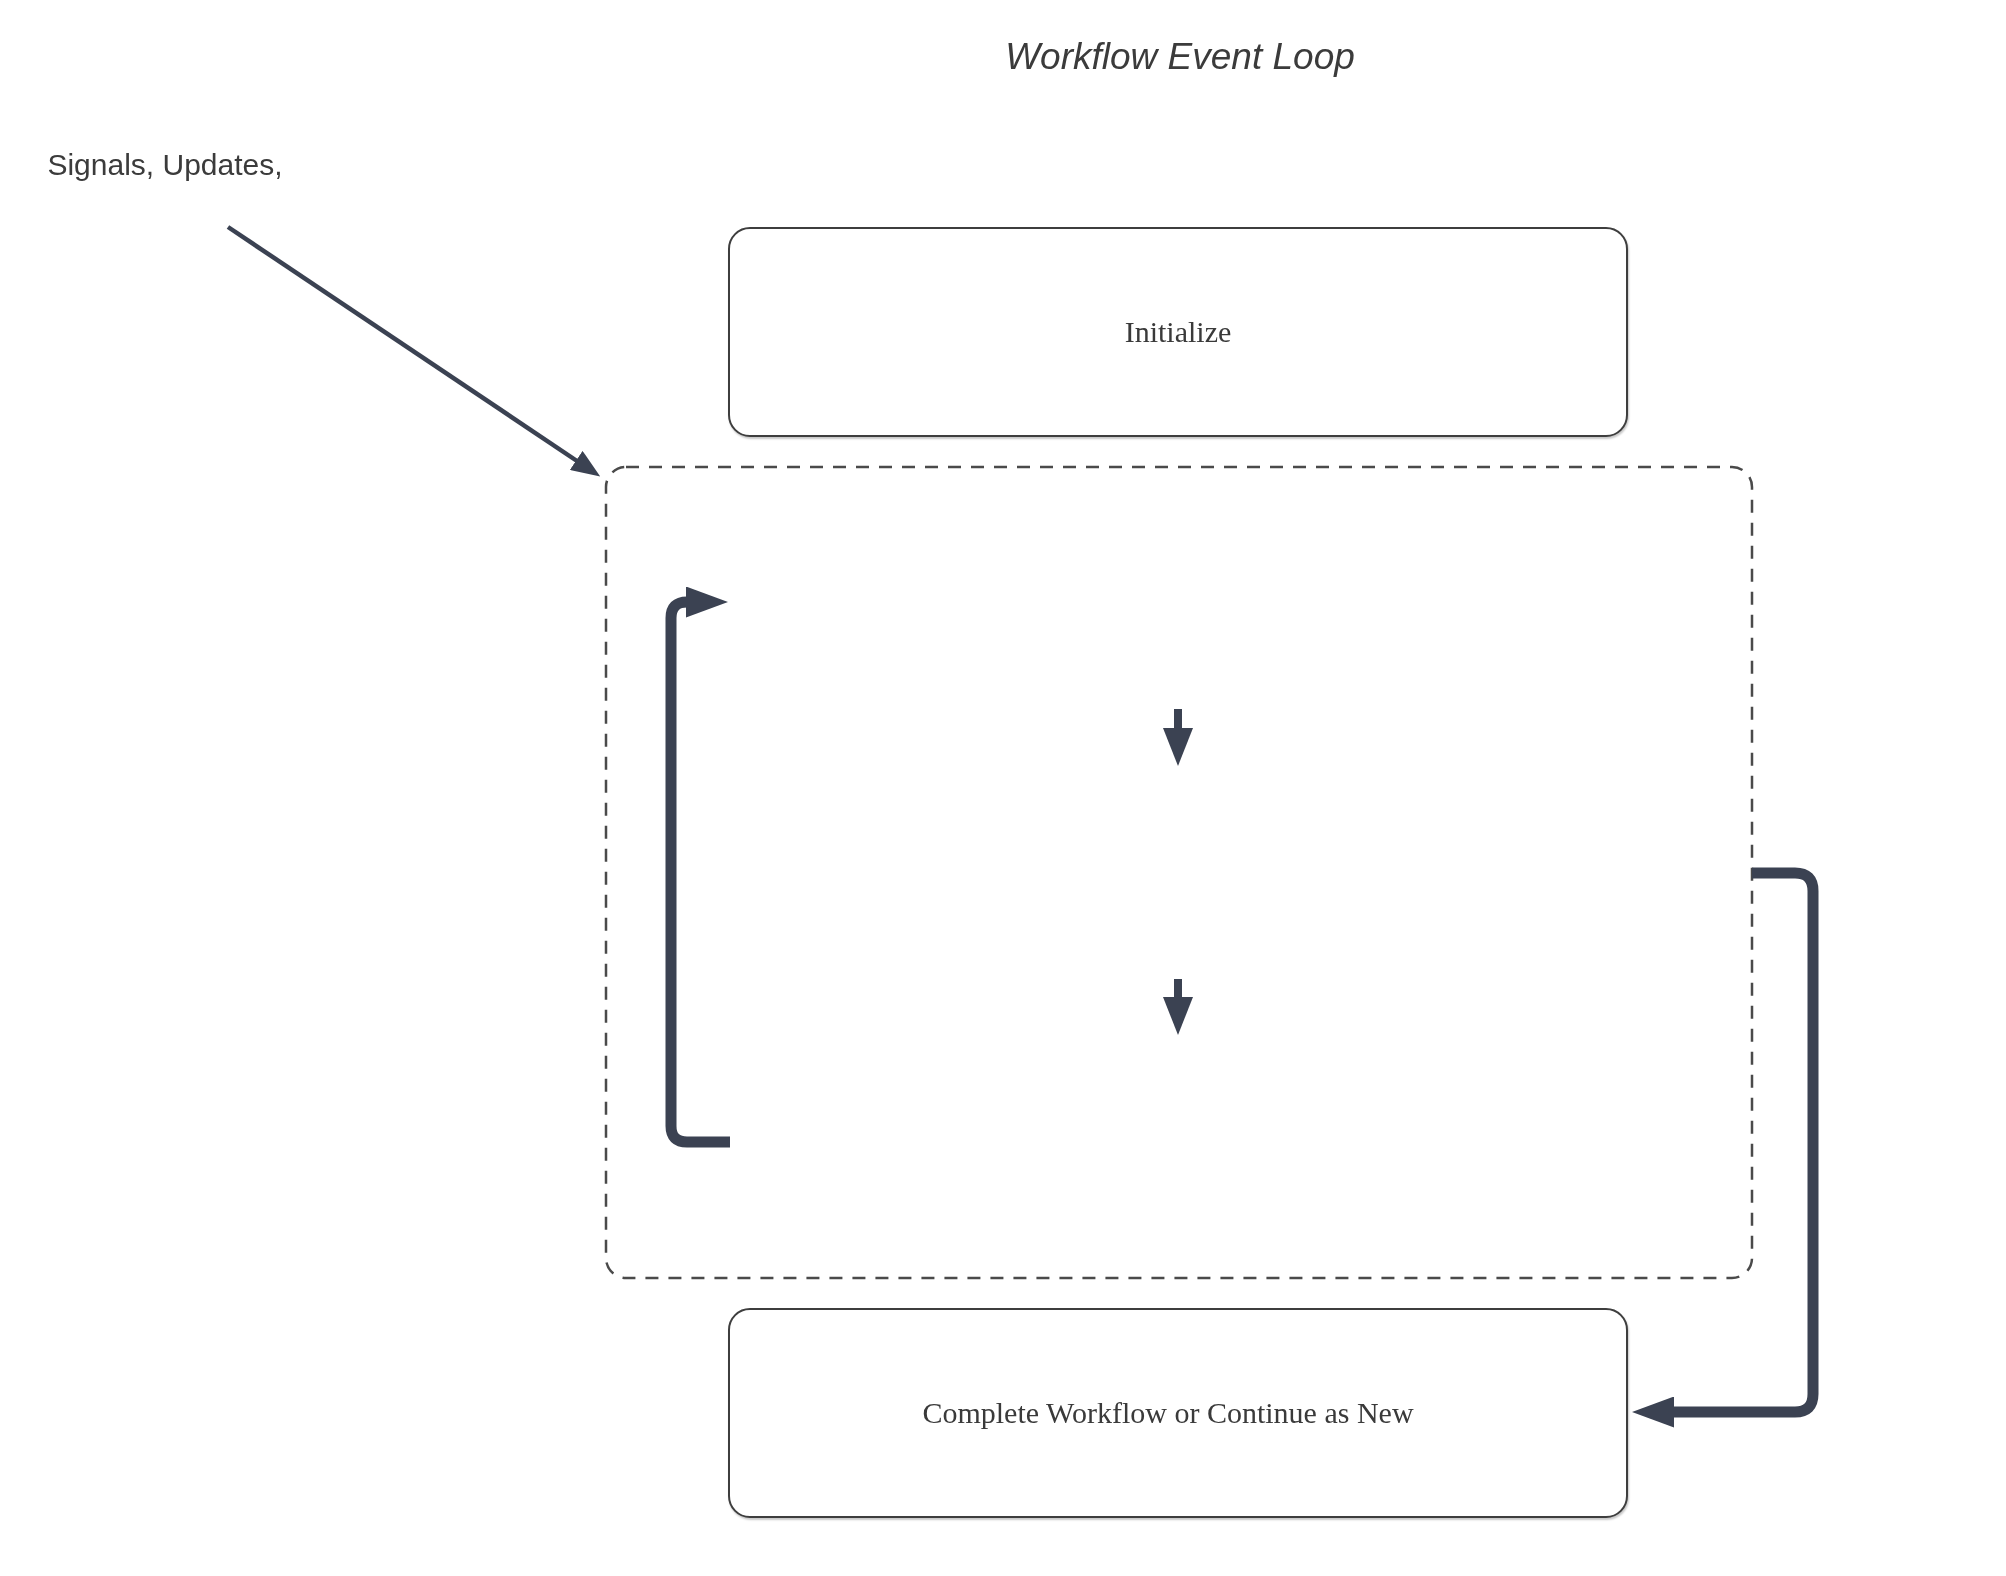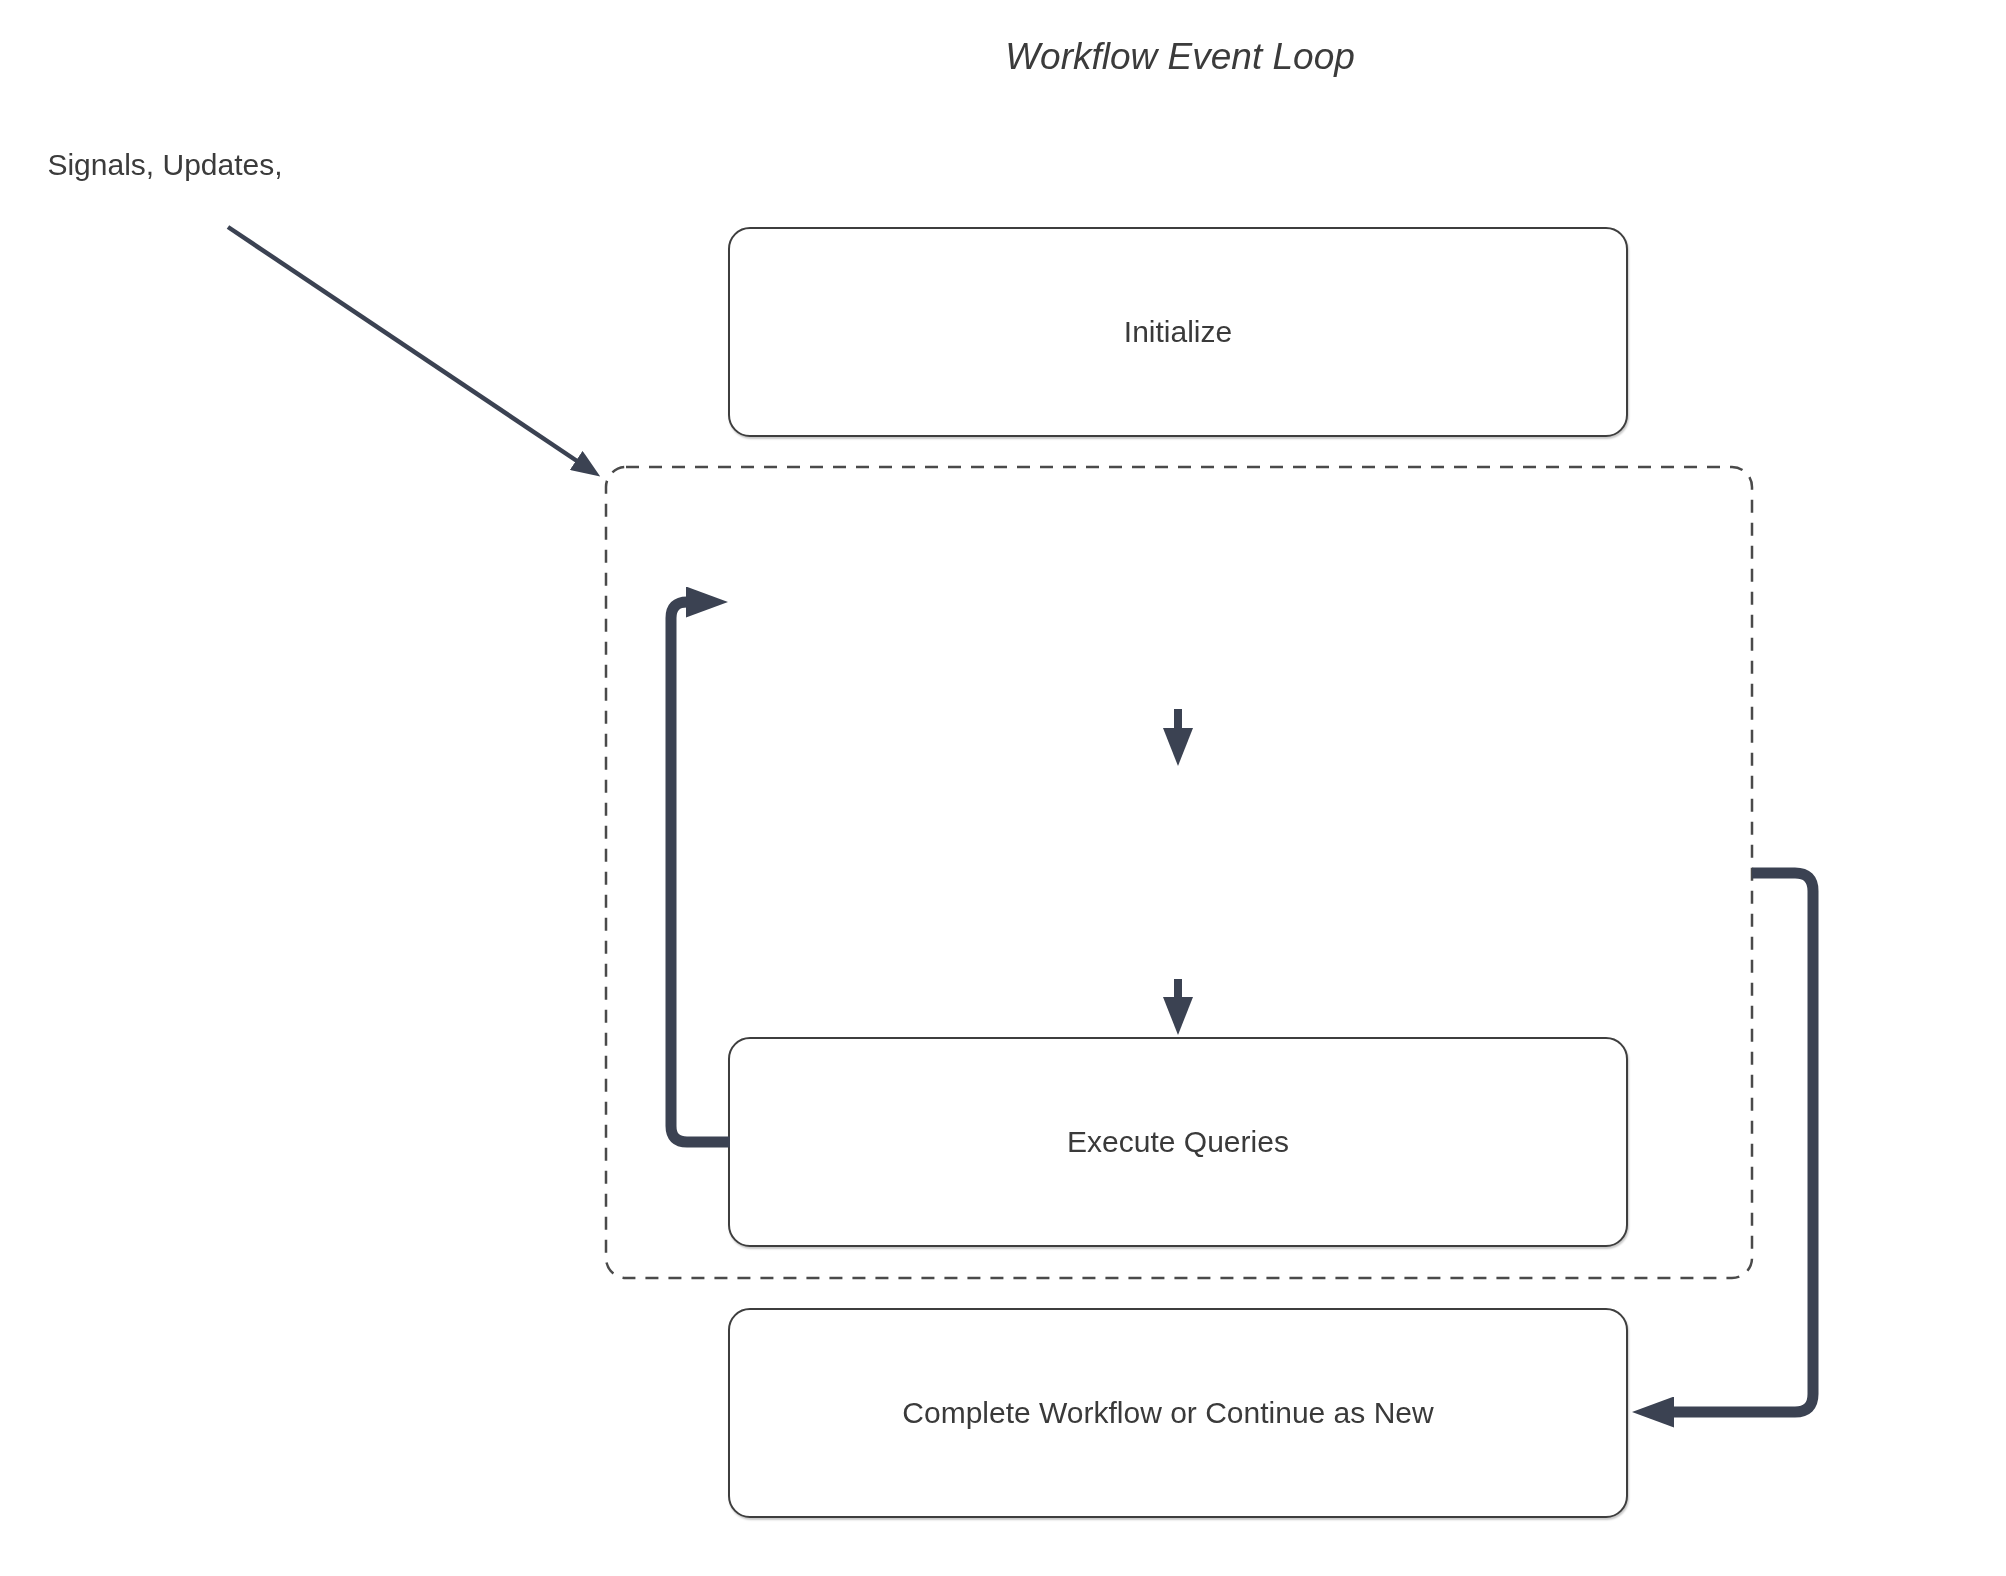--- a/index.html
+++ b/index.html
@@ -38,20 +38,21 @@
     border-radius: 22px;
     box-shadow: 1px 2px 2px rgba(0,0,0,0.22);
     display: flex;
     align-items: center;
     justify-content: center;
     text-align: center;
     font-size: 30px;
     color: #3a3a3a;
     padding: 0 30px;
     z-index: 2;
+    font-family: Liberation Serif, serif;
   }
   #node-initialize        { top: 227px; }
   #node-progress-signals  { top: 497px; }
   #node-progress-workflow { top: 770px; }
   #node-execute-queries   { top: 1037px; }
   #node-complete-workflow { top: 1308px; padding-left: 10px; }
   #edge-layer {
     position: absolute;
     left: 0; top: 0;
     width: 2006px; height: 1576px;
@@ -70,23 +71,20 @@
   <div id="annotation">
     <div>Signals, Updates,</div>
   </div>
 
   <div class="node" id="node-initialize">
     <span>Initialize</span>
   </div>
 
 
 
-  <div class="node" id="node-execute-queries">
-    <span>Execute Queries</span>
-  </div>
 
   <div class="node" id="node-complete-workflow">
     <span>Complete Workflow or Continue as New</span>
   </div>
 
   <svg id="edge-layer" viewBox="0 0 2006 1576" xmlns="http://www.w3.org/2000/svg">
     <defs>
       <marker id="arrow-small" markerUnits="userSpaceOnUse" markerWidth="29" markerHeight="23" viewBox="0 0 29 23" refX="1" refY="11.5" orient="auto">
         <path d="M0,0 L29,11.5 L0,23 Z" fill="#3b4252"></path>
       </marker>

